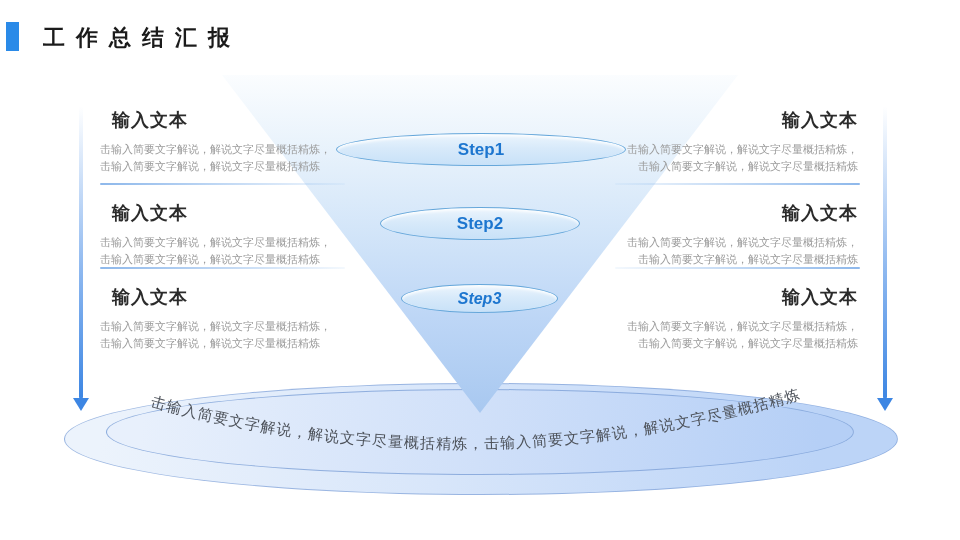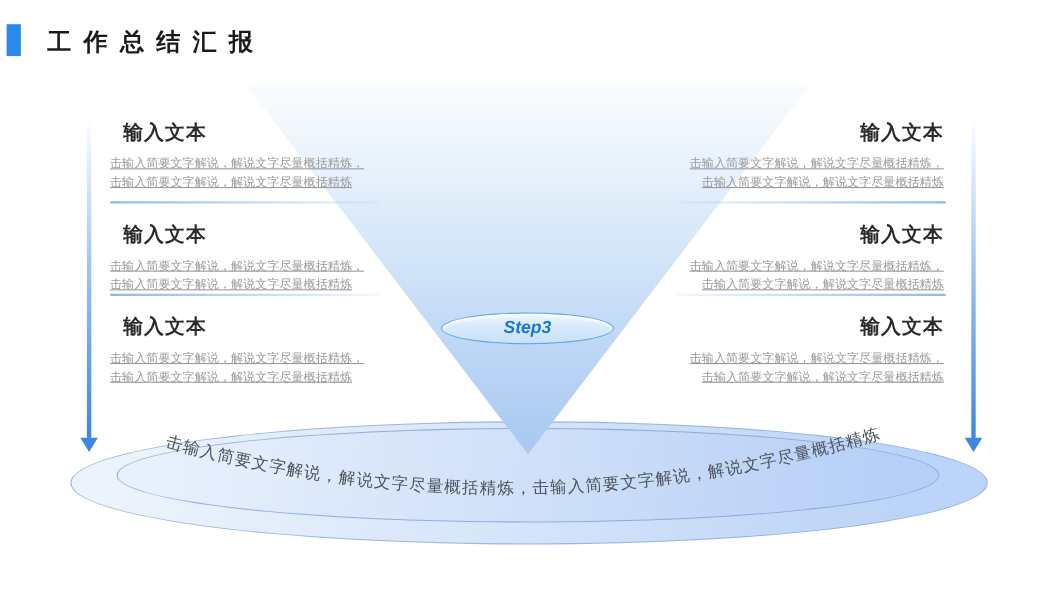--- a/index.html
+++ b/index.html
@@ -12,21 +12,21 @@
   .accent-square{position:absolute;left:6px;top:22px;width:13px;height:29px;background:#2a8ae8;}
   .page-title{
     position:absolute;left:43px;top:23px;font-size:22px;font-weight:600;color:#1b1b1b;
     letter-spacing:11px;white-space:nowrap;
   }
   
   .tblock{position:absolute;width:258px;z-index:4;}
   .tblock.left{left:100px;text-align:left;}
   .tblock.right{left:600px;text-align:right;}
   .tblock h3{margin:0 0 9px 12px;font-size:18px;font-weight:700;color:#2b2b2b;letter-spacing:1px;}
-  .tblock p{margin:0;font-size:11px;line-height:1.55;color:#9b9b9b;text-decoration:underline;}
+  .tblock p{margin:0;font-size:11px;line-height:1.55;color:#9b9b9b;}
   .divider{position:absolute;height:2px;width:245px;z-index:4;border-radius:1px;}
   .divider.left{left:100px;background:linear-gradient(to right,rgba(104,160,228,0.75),rgba(160,200,240,0.12));}
   .divider.right{left:615px;background:linear-gradient(to left,rgba(104,160,228,0.75),rgba(160,200,240,0.12));}
   
   .funnel-triangle{
     position:absolute;left:222px;top:75px;width:516px;height:338px;z-index:3;
     clip-path:polygon(0 0,100% 0,50% 100%);
     background:linear-gradient(180deg,
       rgba(238,246,253,0.25) 0%,
       rgba(228,240,251,0.85) 22%,
@@ -89,20 +89,26 @@
 
   <svg class="base-text-svg" viewBox="0 0 960 540">
     <defs>
       <path id="baseArc" d="M 150 406 Q 480 497 816 394" fill="none"></path>
     </defs>
     <text textLength="660" lengthAdjust="spacingAndGlyphs">
       <textPath href="#baseArc" xlink:href="#baseArc">击输入简要文字解说，解说文字尽量概括精炼，击输入简要文字解说，解说文字尽量概括精炼</textPath>
     </text>
   </svg>
 
+  <div class="step step1">
+    <span>Step1</span>
+  </div>
+  <div class="step step2">
+    <span>Step2</span>
+  </div>
   <div class="step step3">
     <span>Step3</span>
   </div>
 
   <div class="tblock left" style="top:108px;">
     <h3>输入文本</h3>
     <p><span>击输入简要文字解说，解说文字尽量概括精炼，</span><br>
     <span>击输入简要文字解说，解说文字尽量概括精炼</span></p>
   </div>
   <div class="divider left" style="top:183px;"></div>

